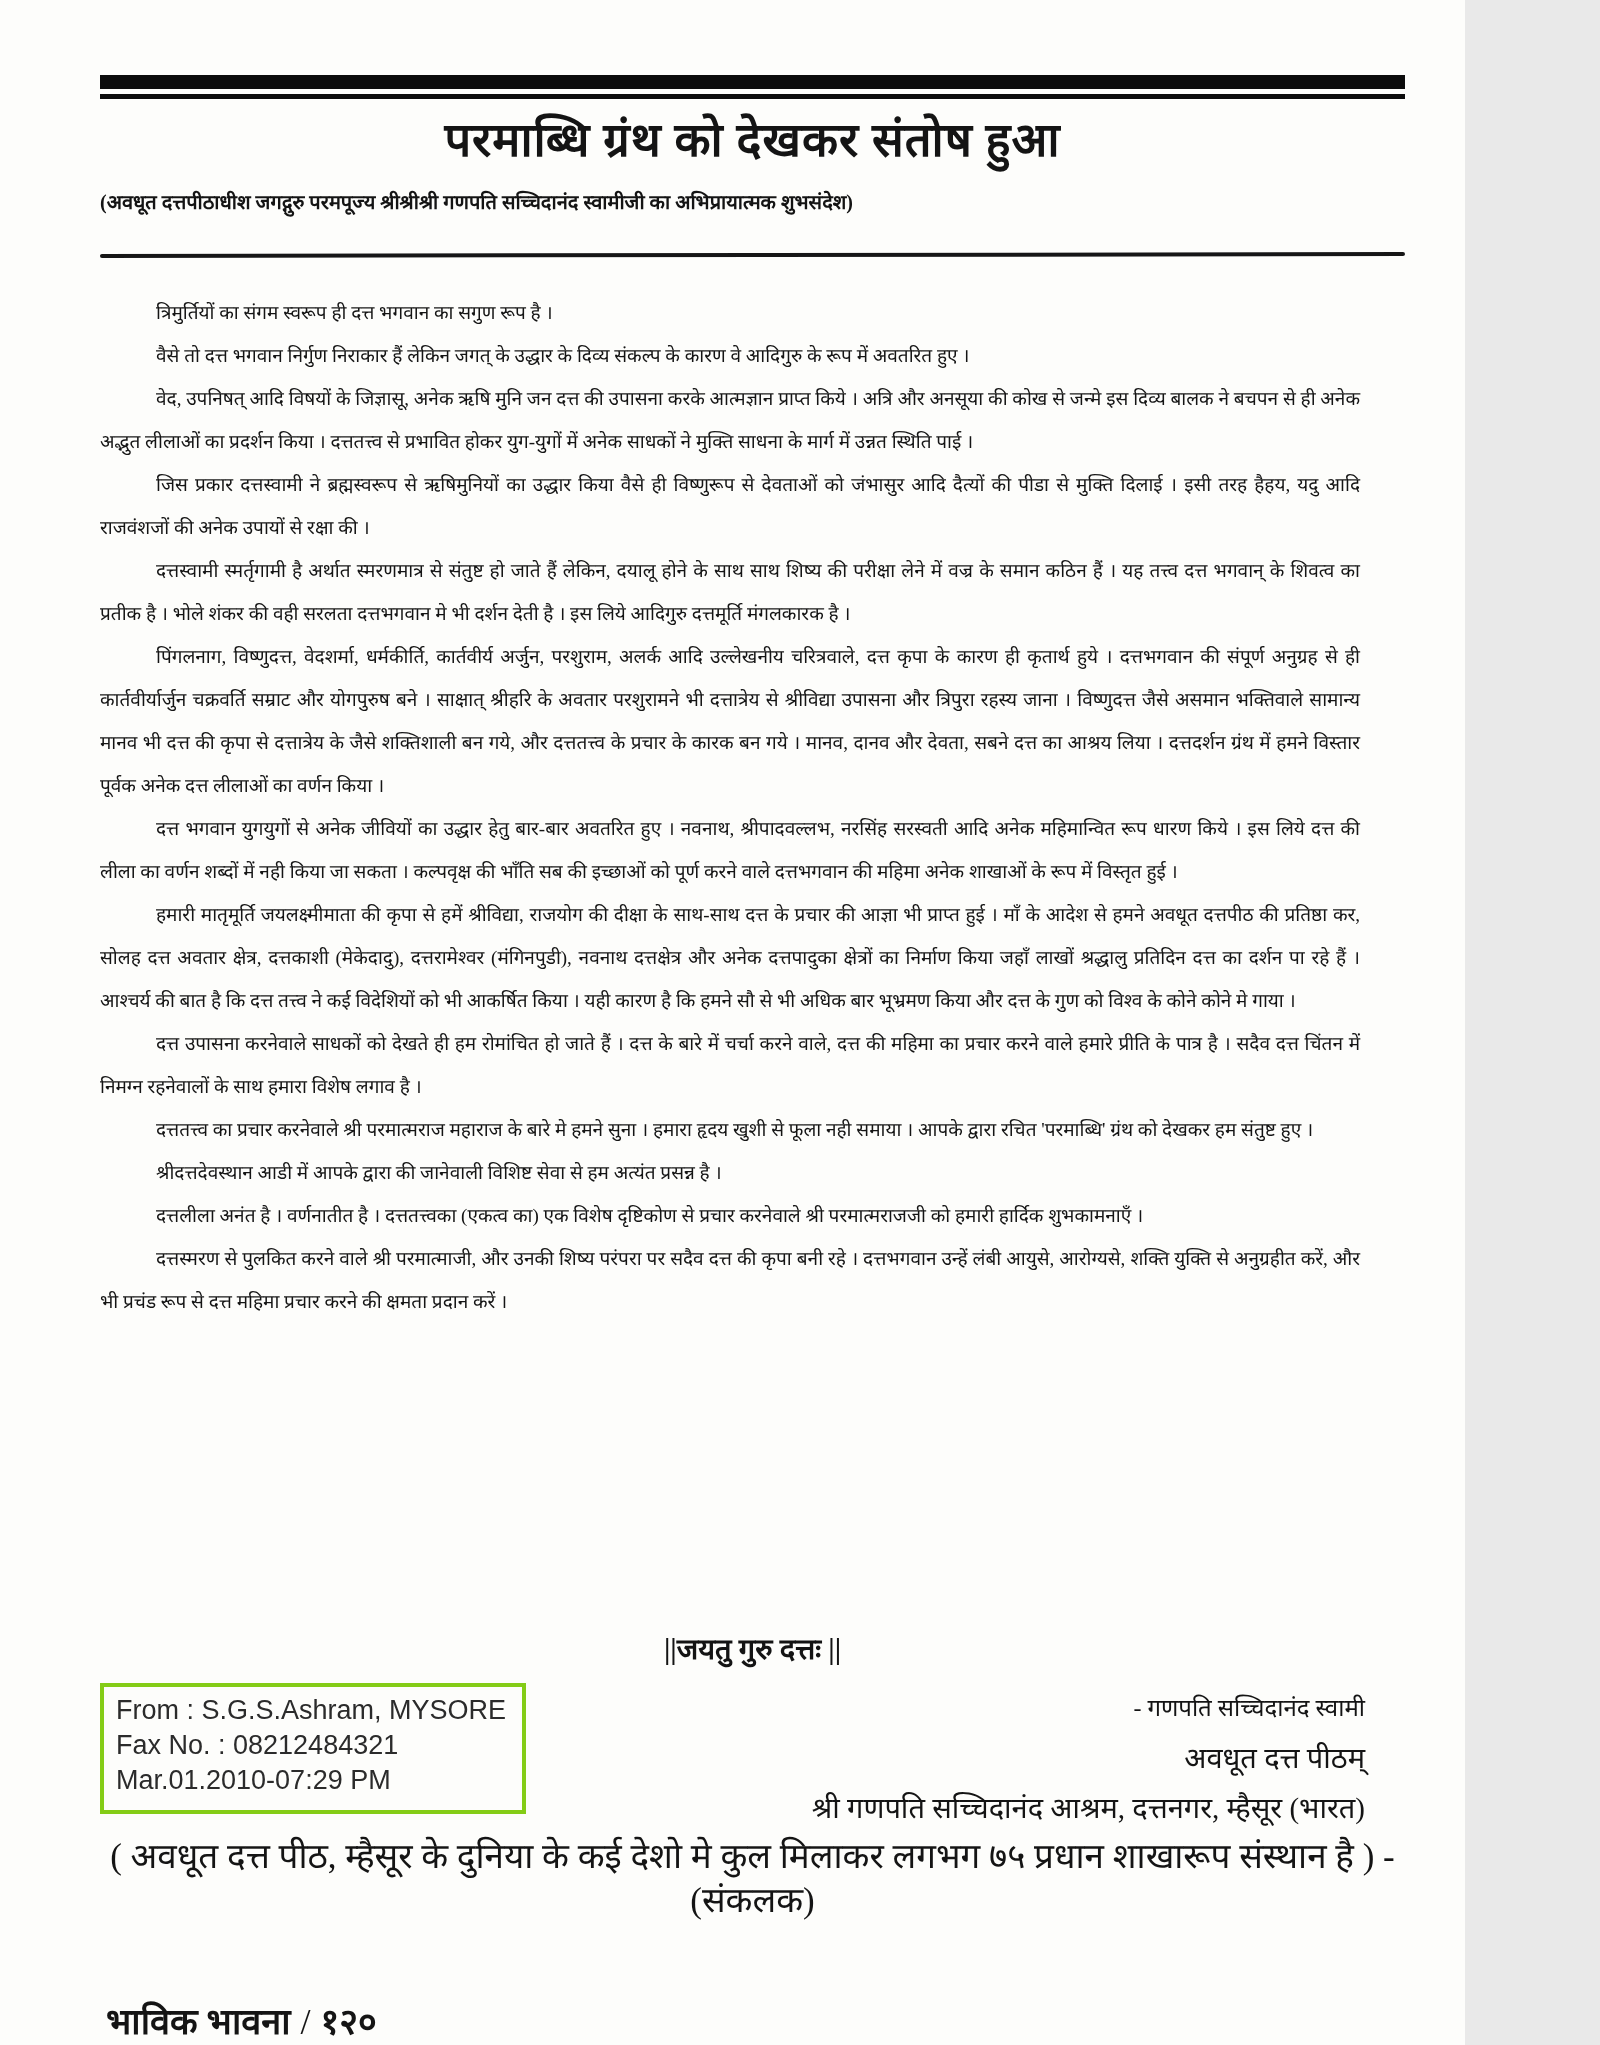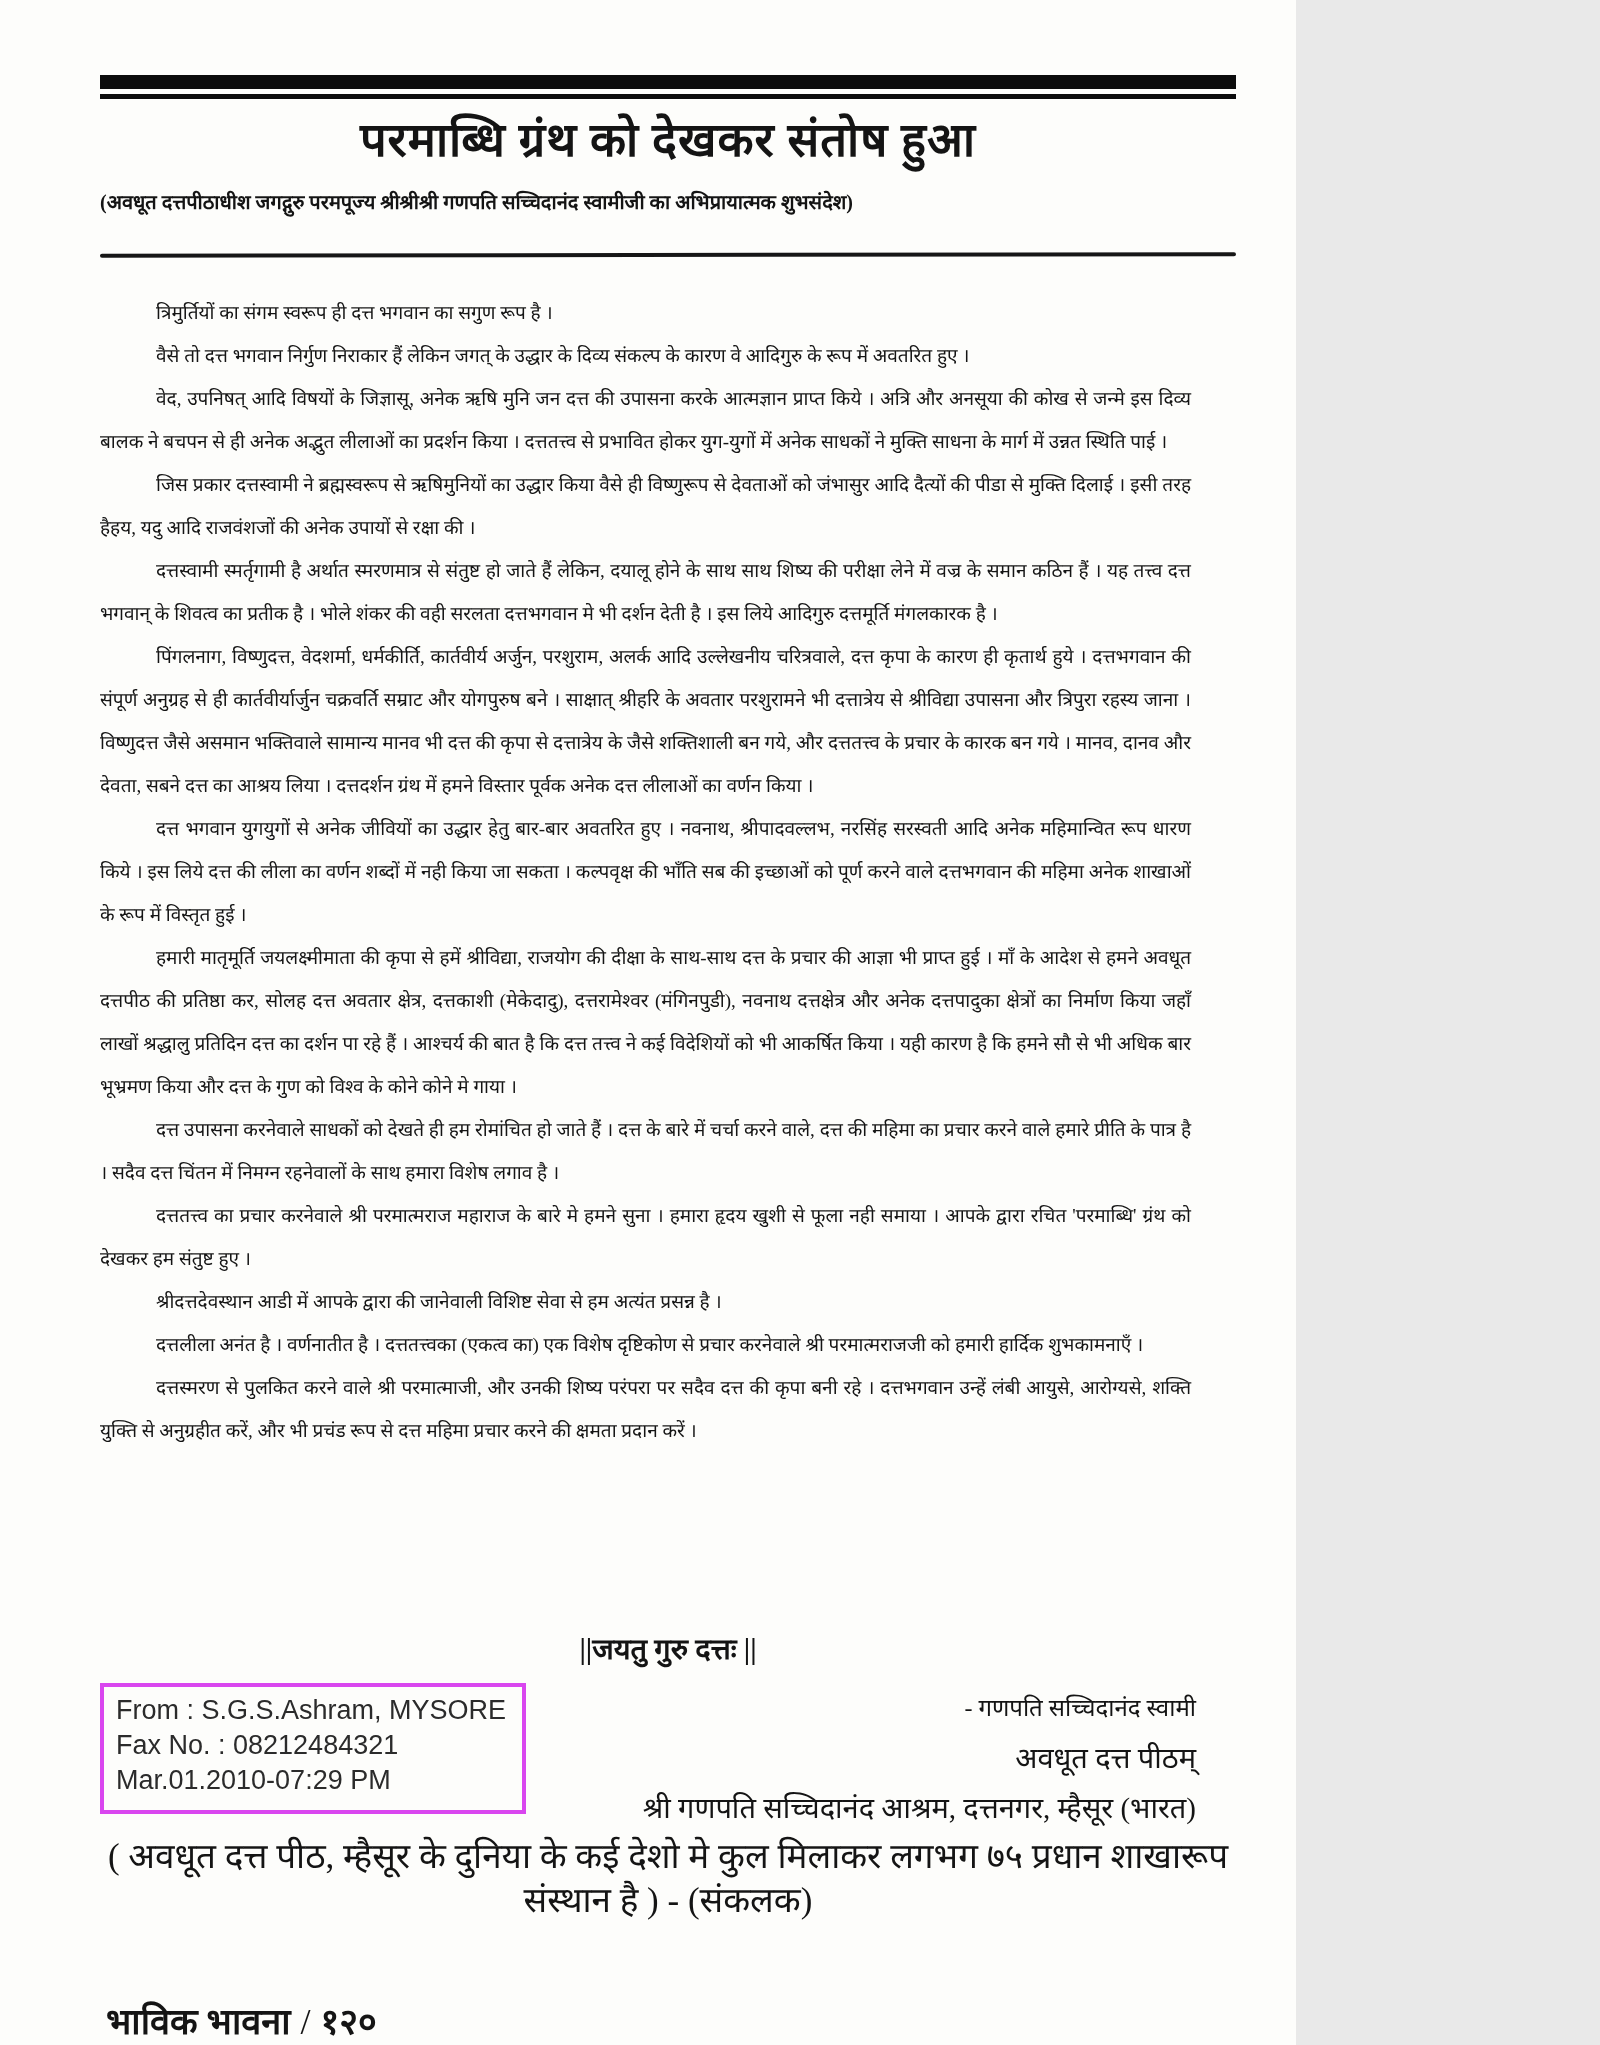--- a/index.html
+++ b/index.html
@@ -3,21 +3,21 @@
 <meta charset="utf-8">
 <style>
   html, body { margin:0; padding:0; }
   body {
     width:1600px; height:2045px;
     background:#e9e9e9;
     font-family:"Liberation Serif","DejaVu Serif",serif;
   }
   .page {
     position:relative;
-    width:1296px; height:2045px;
+    width:1465px; height:2045px;
     background:#fdfdfb;
     color:#141414;
     overflow:hidden;
   }
   .content { padding:75px 60px 0 100px; }
 
   .rule-thick { height:14px; background:#0c0c0c; }
   .rule-thin  { height:5px;  background:#0c0c0c; margin-top:5px; }
 
   .title {
@@ -58,21 +58,21 @@
   }
 
   .bottom-row {
     margin-top:12px;
     display:flex;
     justify-content:space-between;
     align-items:flex-start;
     padding-right:40px;
   }
   .fax-box {
-    border:4px solid #d946ef;
+    border:4px solid #84cc16;
     padding:6px 16px 12px 12px;
     font-family:"Liberation Sans","DejaVu Sans",sans-serif;
     font-size:27px; line-height:35px;
     color:#2b2b2b;
     background:#fdfdfb;
   }
   .sig { text-align:right; font-size:29px; line-height:50px; }
   .sig-name { font-weight:normal; font-size:24px; }
 
   .sig-note {

